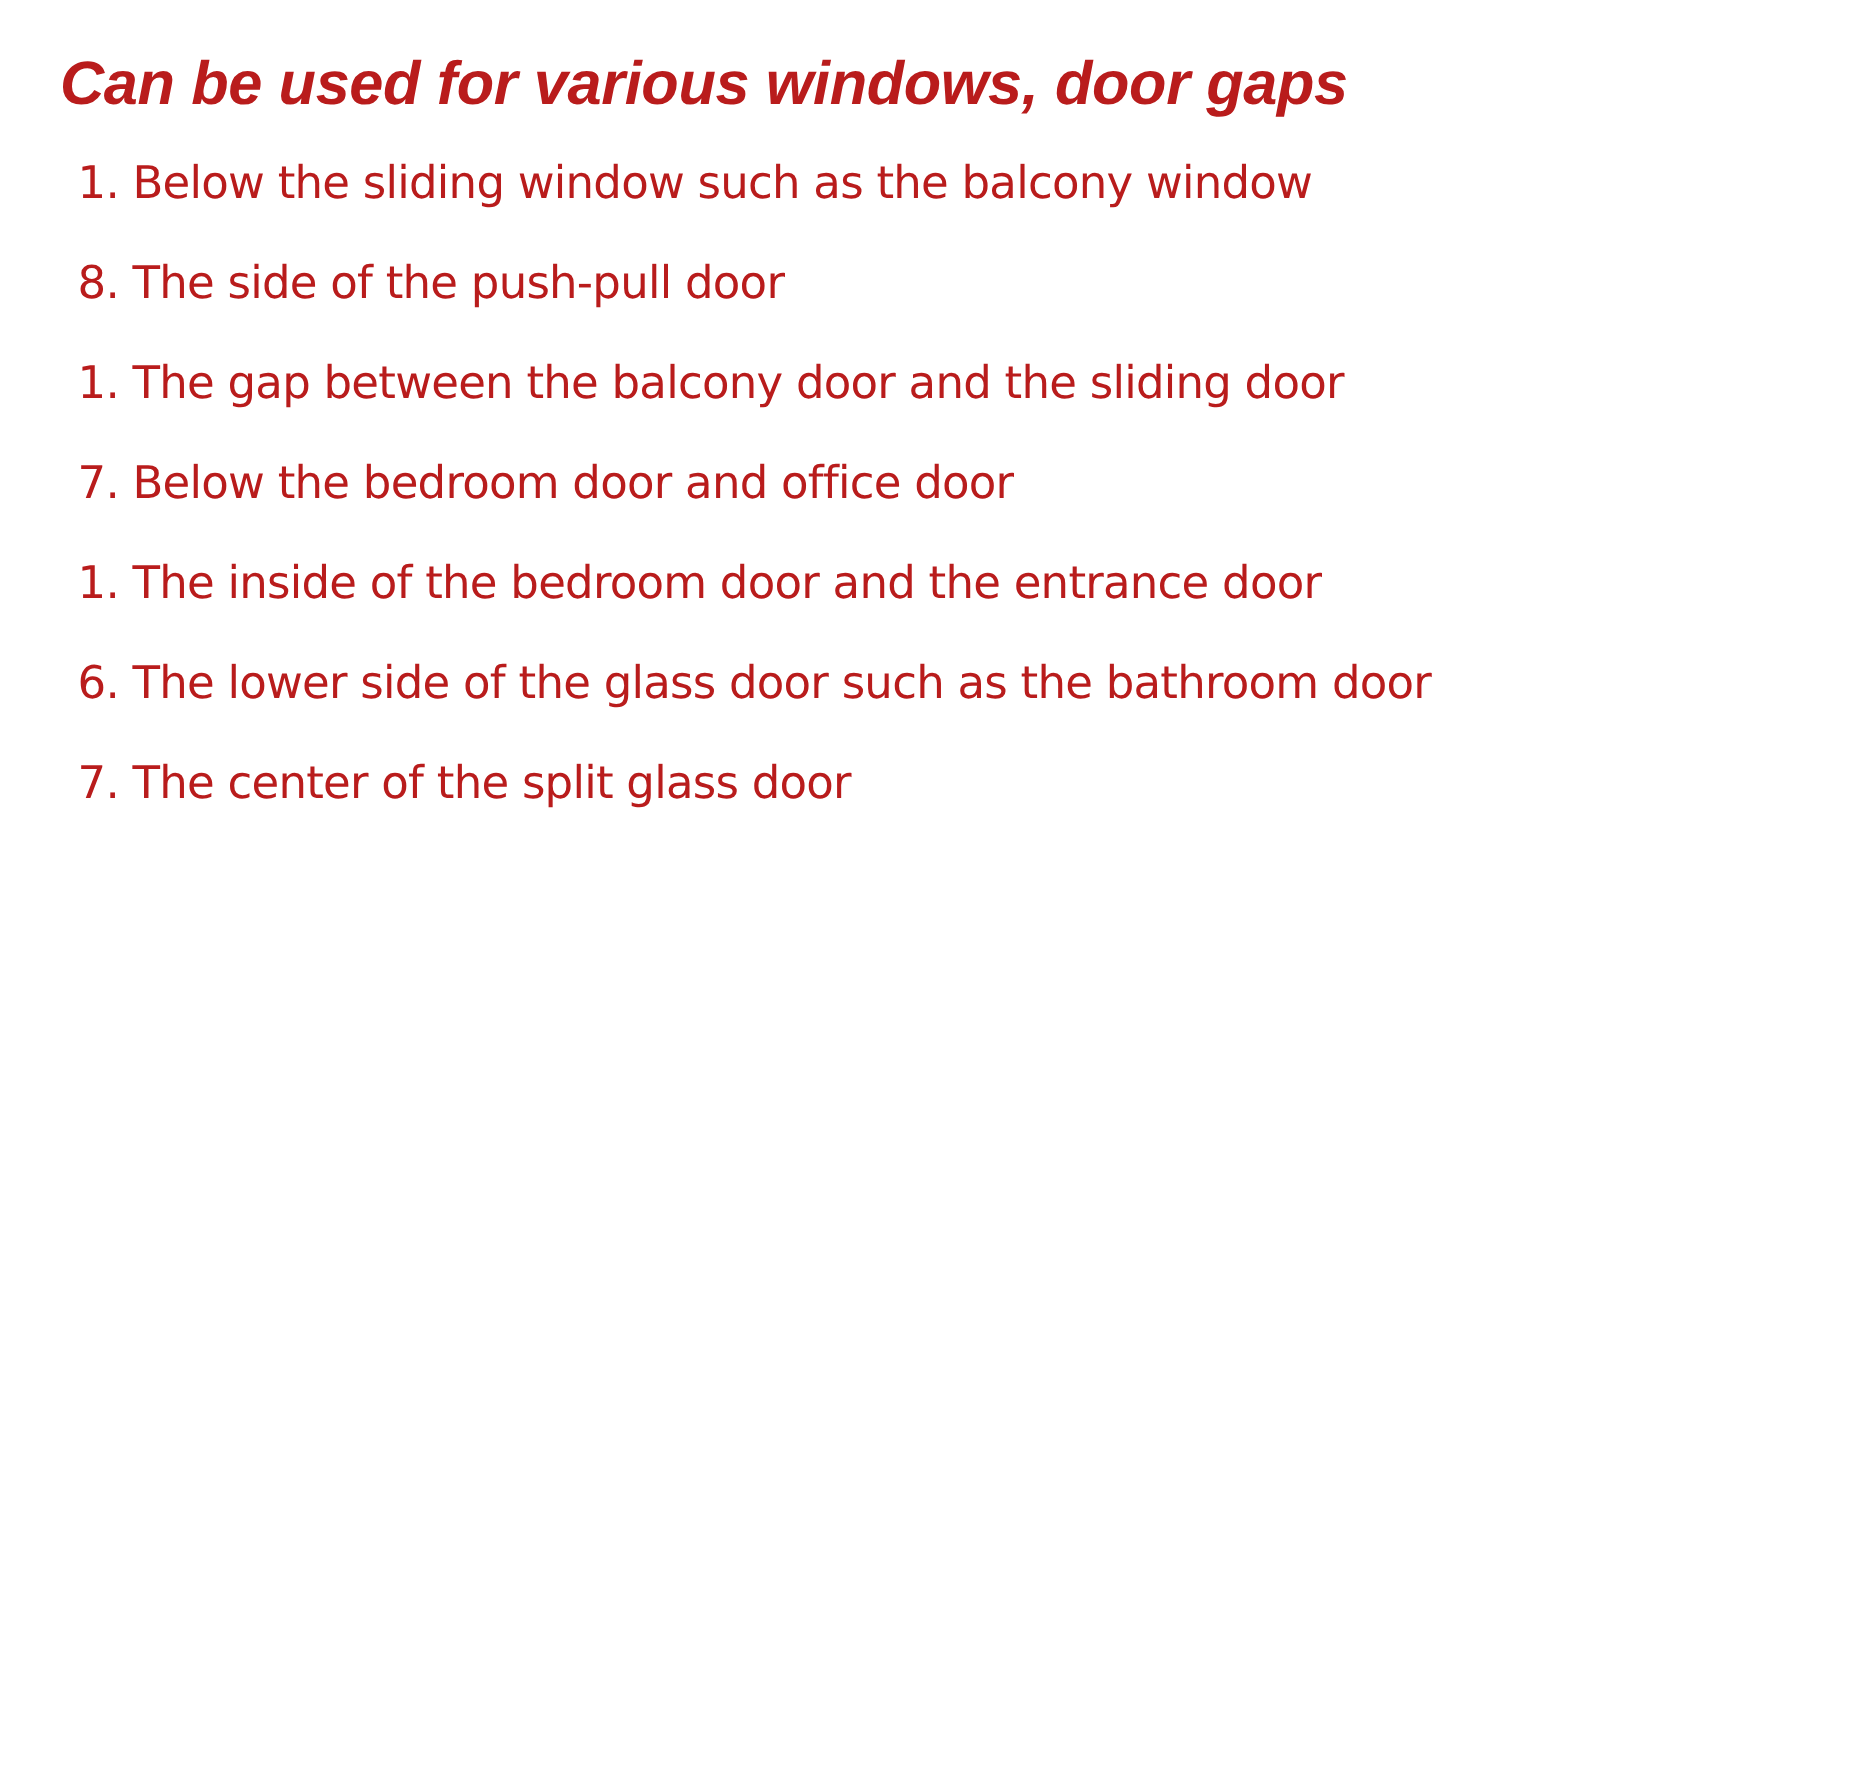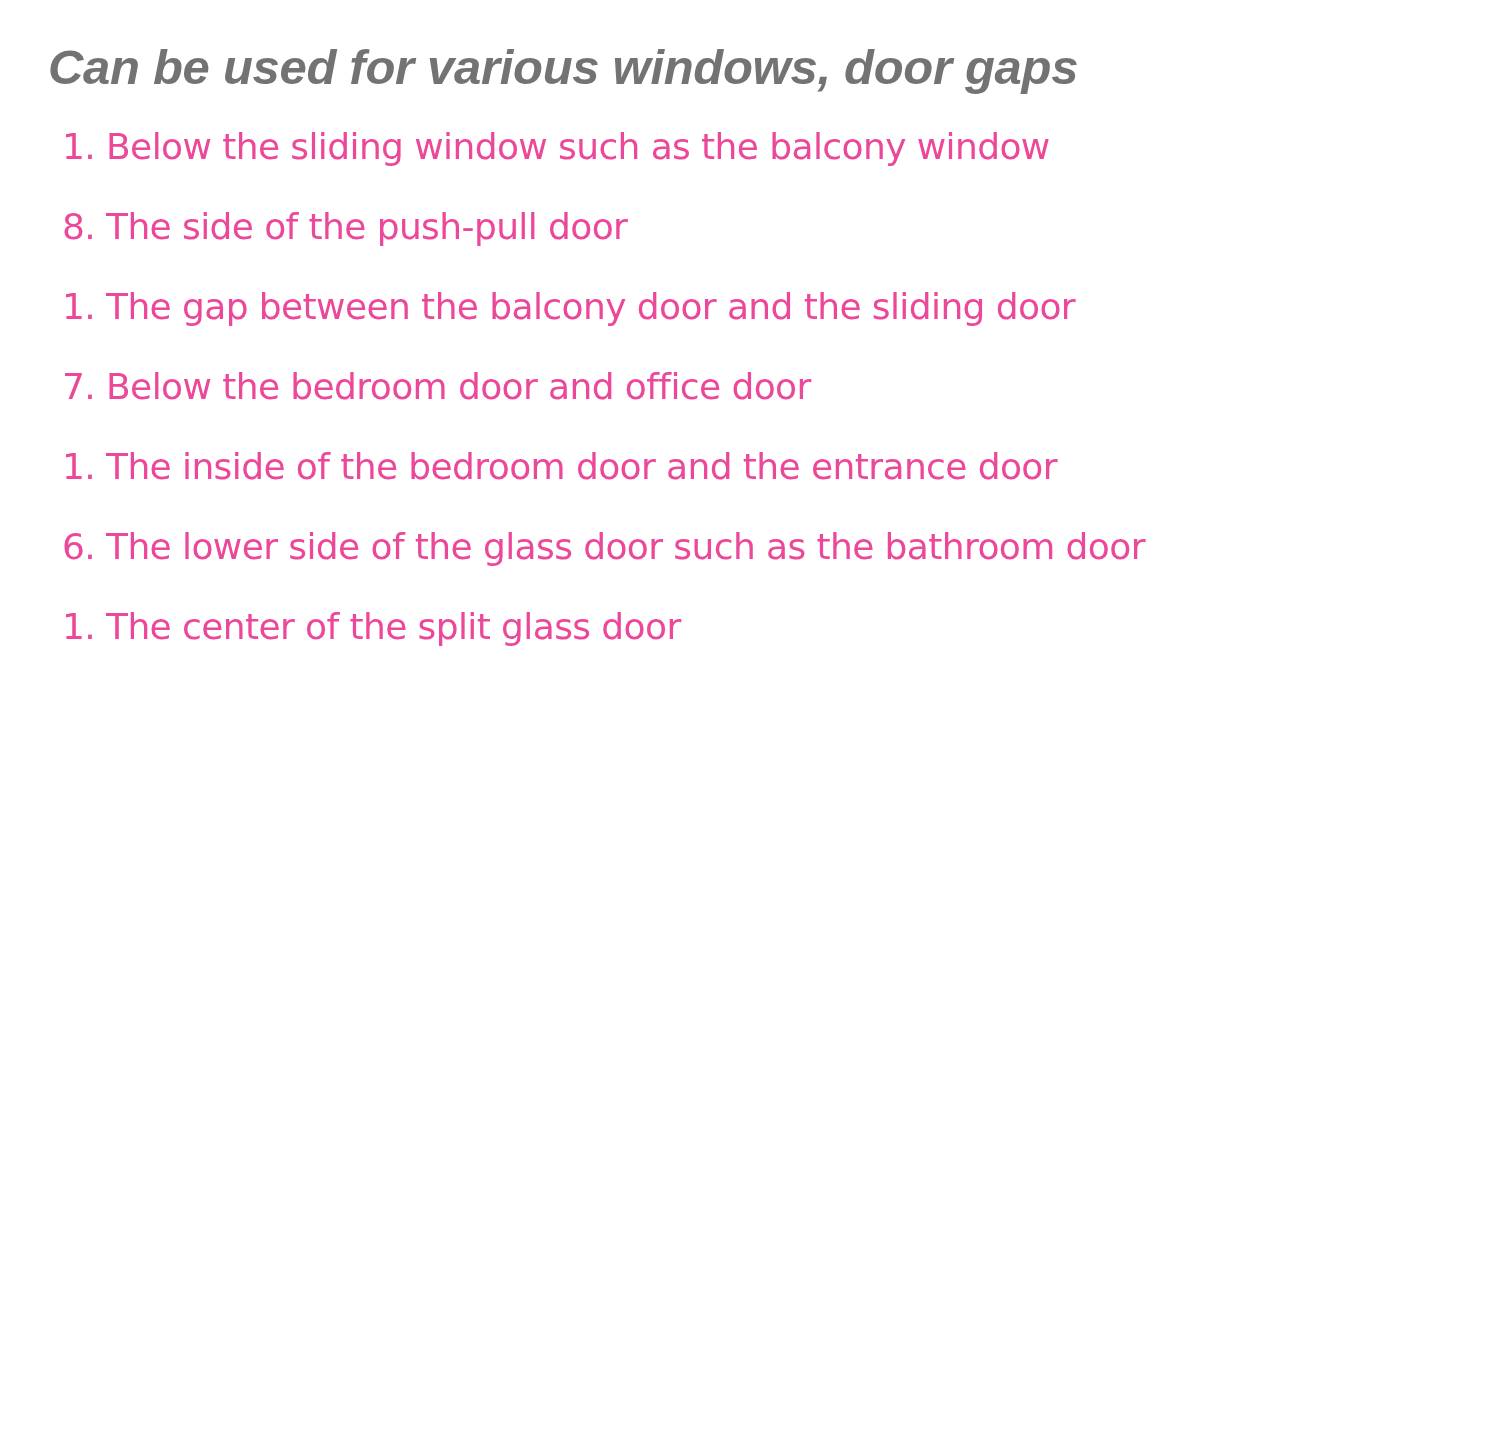--- a/index.html
+++ b/index.html
@@ -19,34 +19,34 @@
     position: relative;
     width: 1487px;
     height: 1433px;
     box-sizing: border-box;
     padding: 0;
   }
   .headline {
     font-size: 49px;
     font-weight: bold;
     font-style: italic;
-    color: #737373;
+    color: #b91c1c;
     letter-spacing: -0.3px;
     padding: 8px 0 0 48px;
     line-height: 1.1;
     white-space: nowrap;
   }
   .list {
     margin: 34px 0 0 0;
     padding: 0 0 0 62px;
     list-style: none;
   }
   .list li {
     font-size: 36px;
-    color: #ec4899;
+    color: #b91c1c;
     line-height: 1.0;
     margin-bottom: 44px;
     white-space: nowrap;
     font-family: "DejaVu Sans", sans-serif;
     letter-spacing: -0.6px;
   }
   .panels {
     position: relative;
     margin-top: 30px;
     height: 600px;
@@ -59,21 +59,21 @@
 
   <h1 class="headline">Can be used for various windows, door gaps</h1>
 
   <ul class="list">
     <li>1. Below the sliding window such as the balcony window</li>
     <li>8. The side of the push-pull door</li>
     <li>1. The gap between the balcony door and the sliding door</li>
     <li>7. Below the bedroom door and office door</li>
     <li>1. The inside of the bedroom door and the entrance door</li>
     <li>6. The lower side of the glass door such as the bathroom door</li>
-    <li>1. The center of the split glass door</li>
+    <li>7. The center of the split glass door</li>
   </ul>
 
   <div class="panels">
 
     
     
     
 
     
     

